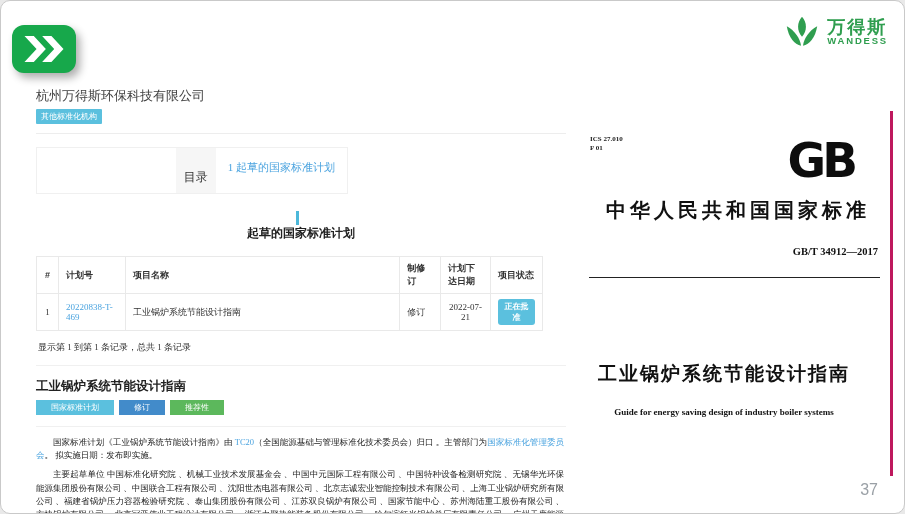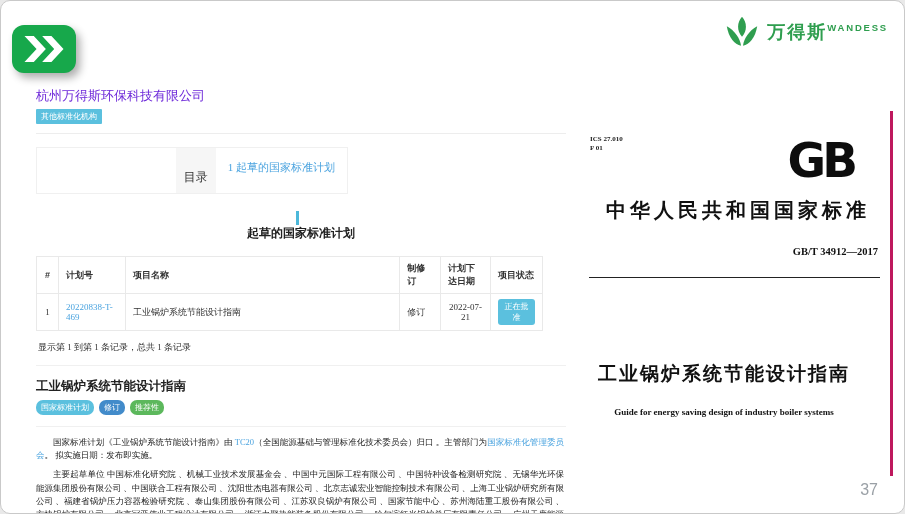--- a/index.html
+++ b/index.html
@@ -6,27 +6,27 @@
   html,body { width:905px; height:514px; background:#e9e9e9; font-family:"Liberation Serif", serif; }
   .stage { position:relative; width:905px; height:514px; }
   .slide { position:absolute; inset:0; background:#ffffff; border:1px solid #c9c9c9; border-radius:10px; overflow:hidden; }
 
   
   .hdr-icon { position:absolute; left:11px; top:24px; width:64px; height:48px; background:#17a84b;
               border-radius:12px; box-shadow:4px 5px 9px rgba(0,0,0,.32); display:flex; align-items:center; justify-content:center; }
   .hdr-title { position:absolute; left:92px; top:28px; font-family:"Liberation Sans", sans-serif; font-weight:900;
                font-size:28px; color:#0a0a0a; letter-spacing:1px; }
   .logo { position:absolute; right:16px; top:12px; display:flex; align-items:center; gap:6px; }
-  .logo-txt { display:flex; flex-direction:row; line-height:1.05; }
+  .logo-txt { display:flex; flex-direction:column; line-height:1.05; }
   .logo-cn { font-family:"Liberation Sans", sans-serif; font-weight:900; font-size:18px; color:#2f9e4f; letter-spacing:2px; }
   .logo-en { font-family:"Liberation Sans", sans-serif; font-weight:700; font-size:9.5px; color:#2f9e4f; letter-spacing:1.8px; }
 
   
   .web { position:absolute; left:35px; top:86px; width:530px; color:#333; }
-  .company { font-size:13px; color:#6d28d9; }
+  .company { font-size:13px; color:#404040; }
   .badge { display:inline-block; font-family:"Liberation Sans", sans-serif; font-size:8px; color:#fff;
            background:#5bc0de; border-radius:1px; padding:2px 5px; margin-top:4px; }
   .hr { border-top:1px solid #ededed; margin-top:9px; }
 
   .toc { display:flex; width:312px; margin-top:13px; border:1px solid #f0f0f0; min-height:47px;justify-content:flex-end; }
   .toc-label { width:40px; background:#f6f6f6; display:flex; align-items:flex-end; justify-content:center;
                padding-bottom:7px; font-size:12px; color:#333; }
   .toc-body { padding:9px 12px; }
   .toc-link { font-size:11px; color:#4aa3df; cursor:pointer; }
 
@@ -34,29 +34,29 @@
   .sec-bar { width:3px; height:14px; background:#4cb8da; margin-right:7px; }
   .sec-title { font-family:"Liberation Sans", sans-serif; font-weight:700; font-size:12px; color:#222; }
   .sec-line { flex:1; border-top:1px solid #f0f0f0; margin-left:10px; }
 
   table.plan { border-collapse:collapse; margin-top:13px; width:507px; font-size:9px; }
   table.plan th, table.plan td { border:1px solid #e9e9e9; padding:5px 7px; text-align:left; }
   table.plan th { font-family:"Liberation Sans", sans-serif; font-weight:700; color:#333; }
   .c-center { text-align:center !important; }
   .cell-link { color:#4aa3df; cursor:pointer; }
   .status-badge { display:inline-block; font-family:"Liberation Sans", sans-serif; font-size:8px; color:#fff;
-                  background:#5bc0de; border-radius:3px; padding:2px 6px; }
+                  background:#5bc0de; border-radius:3px; padding:2px 6px;font-weight:bold; }
   .tbl-footer { font-size:9px; color:#333; margin:10px 0 0 2px; }
   .hr2 { border-top:1px solid #f0f0f0; margin-top:11px; }
 
   .art { margin-top:12px; }
   .art-title { font-size:12.5px; font-weight:700; color:#222; }
   .art-sub { font-family:"Liberation Sans", sans-serif; font-size:9px; color:#9b9b9b; margin-top:2px; }
   .art-badges { margin-top:5px; display:flex; gap:5px; }
-  .b { font-family:"Liberation Sans", sans-serif; font-size:8px; color:#fff; border-radius:7px; padding:2px 5px; }
+  .b { font-family:"Liberation Sans", sans-serif; font-size:8px; color:#fff; border-radius:0; padding:2px 15px; }
   .b-cyan { background:#5bc0de; } .b-blue { background:#428bca; } .b-green { background:#5cb85c; }
 
   .paras { margin-top:9px; width:528px; }
   .para { font-size:8.5px; line-height:13.2px; color:#222; text-indent:2em; text-align:justify; margin-top:6px; }
   .para .link { color:#4aa3df; cursor:pointer; }
 
   
   .cover { position:absolute; left:585px; top:110px; width:307px; height:365px; border-right:3px solid #be185d; }
   .ics { position:absolute; left:4px; top:24px; font-size:7px; font-weight:700; color:#1a1a1a; line-height:1.25; }
   .gb { position:absolute; right:36px; top:26px; font-family:"DejaVu Sans", sans-serif; font-weight:900;

